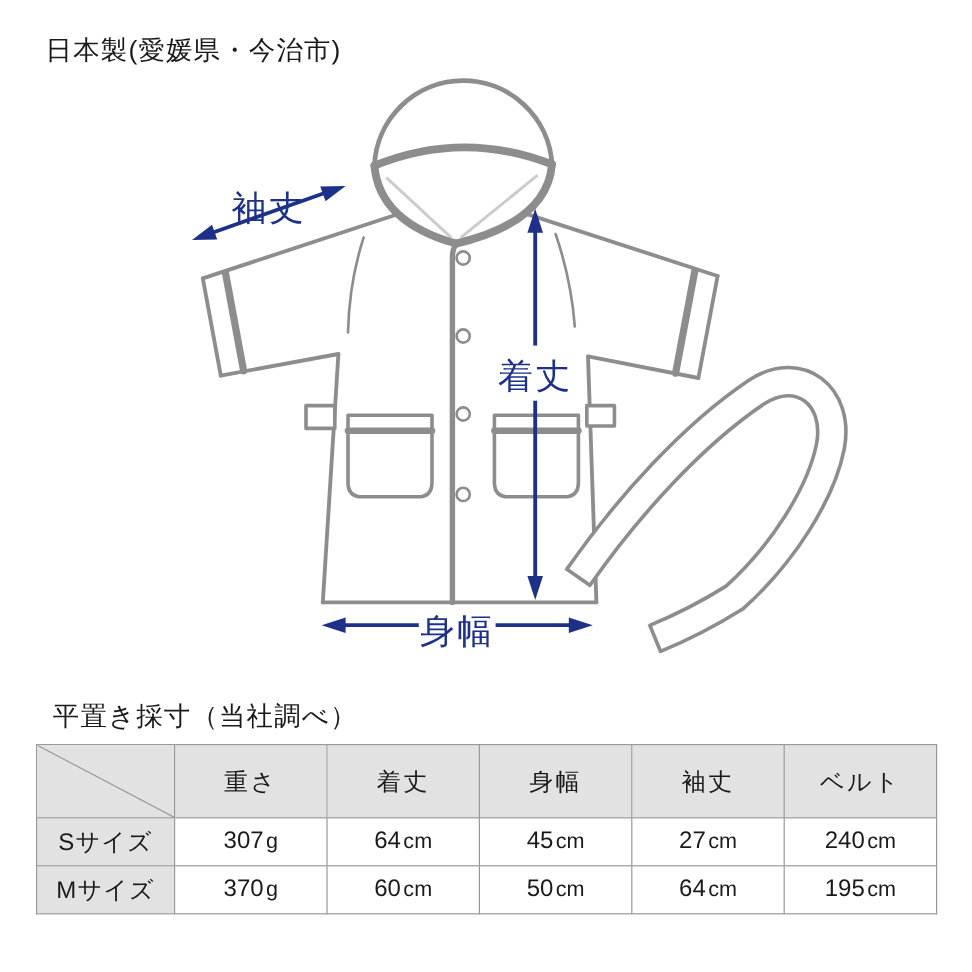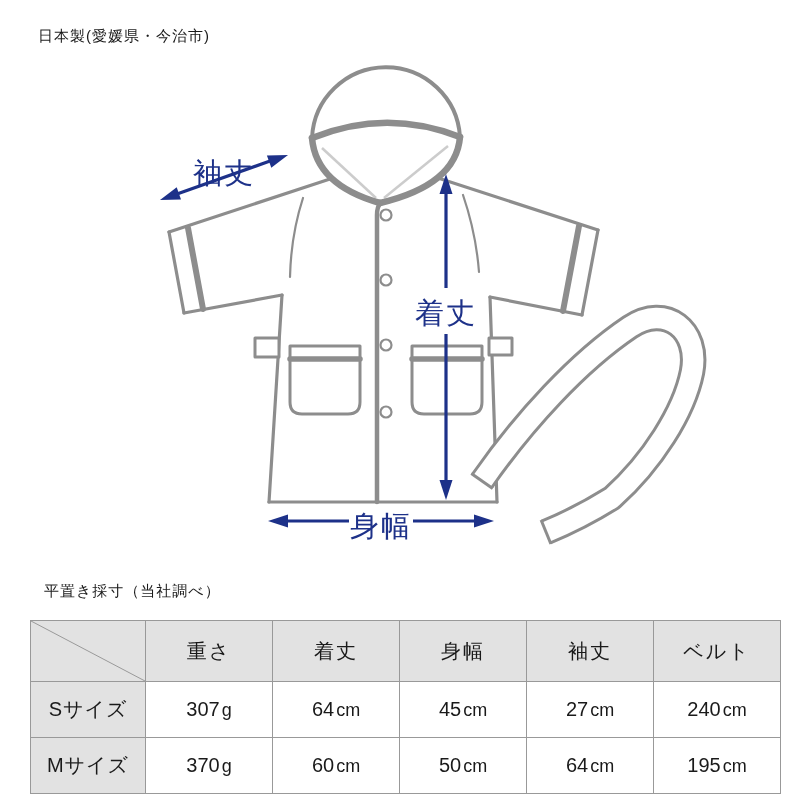--- a/index.html
+++ b/index.html
@@ -1,38 +1,38 @@
 <!DOCTYPE html>
 <html><head>
 <meta charset="utf-8">
 <style>
   html,body{margin:0;padding:0;background:#fff;}
   .canvas{
     position:relative;width:810px;height:810px;background:#ffffff;overflow:hidden;
     font-family:"Liberation Sans","DejaVu Sans",sans-serif;color:#1a1a1a;
   }
-  .toptext{position:absolute;font-size:15px;letter-spacing:1px;white-space:pre;}
+  .toptext{position:absolute;font-size:22px;letter-spacing:1px;white-space:pre;}
   .made-in{left:38px;top:27px;}
   .material{left:38px;top:67px;letter-spacing:2px;}
   .measure-note{left:44px;top:582px;}
   .diagram-svg{position:absolute;left:0;top:0;width:810px;height:585px;}
   .diagram-svg text{
     font-family:"Liberation Sans","DejaVu Sans",sans-serif;
     font-size:29px;letter-spacing:2px;
   }
   table.size-table{
     position:absolute;left:30px;top:620px;width:750px;
     border-collapse:collapse;table-layout:fixed;
   }
   table.size-table td,table.size-table th{
     border:1px solid #999;text-align:center;vertical-align:middle;
     font-weight:normal;padding:0;overflow:hidden;
   }
   tr.hdr{height:61px;}
-  tr.datarow{height:56px;padding-left:12px;}
+  tr.datarow{height:40px;padding-left:12px;}
   .cell-gray{background:#e2e2e2;}
   .hdr th{font-size:20px;letter-spacing:2px;}
   .rowlabel{font-size:20px;letter-spacing:1px;}
   .num{font-size:20px;}
   .unit{font-size:18px;margin-left:2px;}
   .diag-cell{position:relative;}
   .diag-cell svg{position:absolute;left:0;top:0;width:100%;height:100%;display:block;}
 </style>
 </head>
 <body>

